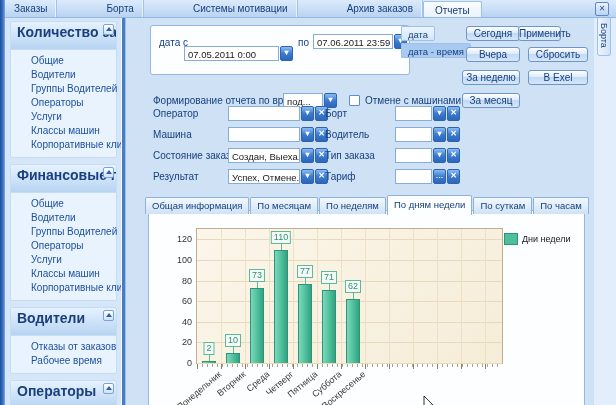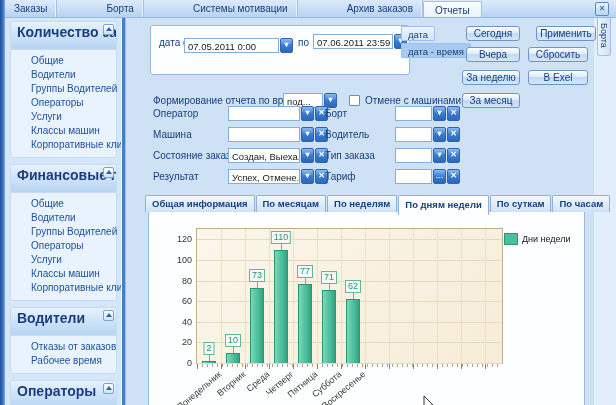--- a/index.html
+++ b/index.html
@@ -57,21 +57,21 @@
   .checkbox{position:absolute;width:11px;height:11px;background:#fff;border:1px solid #5b8fd0;
     border-radius:1px;box-sizing:border-box;}
   .push-btn{position:absolute;border:1px solid #7097c4;border-radius:3px;
     background:linear-gradient(#ffffff,#dcebfb 45%,#c3daf4 50%,#d5e6f8);
     font-size:10px;color:#16407e;text-align:center;line-height:14px;box-sizing:border-box;height:15px;white-space:nowrap;}
   .date-tab{position:absolute;font-size:9.5px;color:#16407e;border:1px solid #9fc0e8;
     box-sizing:border-box;padding:2px 6px 0;border-radius:0 2px 2px 0;white-space:nowrap;}
   .date-tab.inactive{background:linear-gradient(#eef5fd,#d3e5f7);}
   .date-tab.active{background:#a8c9f0;}
   
-  .tabs-row{position:absolute;left:16px;top:178px;display:flex;align-items:flex-start;z-index:2;font-weight:bold;}
+  .tabs-row{position:absolute;left:16px;top:178px;display:flex;align-items:center;z-index:2;}
   .rtab{font-size:9.5px;color:#16407e;border:1px solid #8fb2da;border-bottom:none;
     border-radius:2px 2px 0 0;background:linear-gradient(#f2f8fe,#cfe2f6);
     padding:2px 6px 1px;margin-right:1px;white-space:nowrap;height:13px;box-sizing:content-box;}
   .rtab.active{background:#fdfeff;height:15px;padding-top:3px;position:relative;z-index:3;}
   #chart-panel{left:19px;top:193px;width:437px;height:197px;border-radius:2px;overflow:hidden;}
   #plot{position:absolute;left:47px;top:17px;width:305px;height:134px;
     background:linear-gradient(135deg,#fbf6ea,#f6edd8);border:1px solid #c0ae8e;}
   .gridh{position:absolute;left:0;width:100%;height:1px;background:#e9d9bc;}
   .gridv{position:absolute;top:0;width:1px;height:100%;background:#eee0c6;}
   .ylab{position:absolute;font-size:9px;color:#333;transform:translate(-100%,-50%);left:-5px;white-space:nowrap;}
@@ -157,21 +157,21 @@
           <div class="gitem">Отработанно заказов</div>
         </div>
       </div>
     </div>
   <div class="splitter"></div>
 
   <div class="main">
     <div class="white-panel" id="date-panel">
       <div class="lbl" style="left:8px;top:11px">дата с</div>
       <div class="lbl" style="left:147px;top:11px">по</div>
-    <div class="combo" style="left: 33px; top: 12px;">
+    <div class="combo" style="left: 33px; top: 20px;">
           <div class="field" style="width: 95px;">07.05.2011 0:00</div>
           <div class="sqbtn">▾</div>
         </div>
         <div class="combo" style="left: 162px; top: 8px;">
           <div class="field" style="width: 80px;">07.06.2011 23:59</div>
           <div class="sqbtn">▾</div>
         </div>
       </div>
     <div class="date-tab inactive" style="left:272px;top:9px">дата</div>
     <div class="date-tab active" style="left:272px;top:26px">дата - время</div>
@@ -299,21 +299,21 @@
         <div class="sqbtn">▾</div>
         <div class="sqbtn">✕</div>
       </div>
       <div class="lbl" style="left: 196px; top: 154px;">Тариф</div>
       <div class="combo" style="left: 266px; top: 152px;">
         <div class="field" style="width: 37px;"></div>
         <div class="sqbtn">…</div>
         <div class="sqbtn">✕</div>
       </div>
       <div class="push-btn" style="left: 337px; top: 9px; width: 54px;">Сегодня</div>
-      <div class="push-btn" style="left: 407px; top: 9px; width: 60px;">Применить</div>
+      <div class="push-btn" style="left: 389px; top: 9px; width: 43px;">Применить</div>
       <div class="push-btn" style="left: 337px; top: 30px; width: 54px;">Вчера</div>
       <div class="push-btn" style="left: 399px; top: 30px; width: 60px;">Сбросить</div>
       <div class="push-btn" style="left: 333px; top: 53px; width: 58px;">За неделю</div>
       <div class="push-btn" style="left: 399px; top: 53px; width: 60px;">В Exel</div>
       <div class="push-btn" style="left: 333px; top: 76px; width: 58px;">За месяц</div>
     </div>
 
   <svg class="cursor" width="12" height="14" viewBox="0 0 12 14">
     <path d="M1,0 L10,9 L6,9.5 L8,13.5 L6,14.5 L4,10.5 L1,13 Z" fill="#ffffff" stroke="#333" stroke-width="1"></path>
   </svg>

